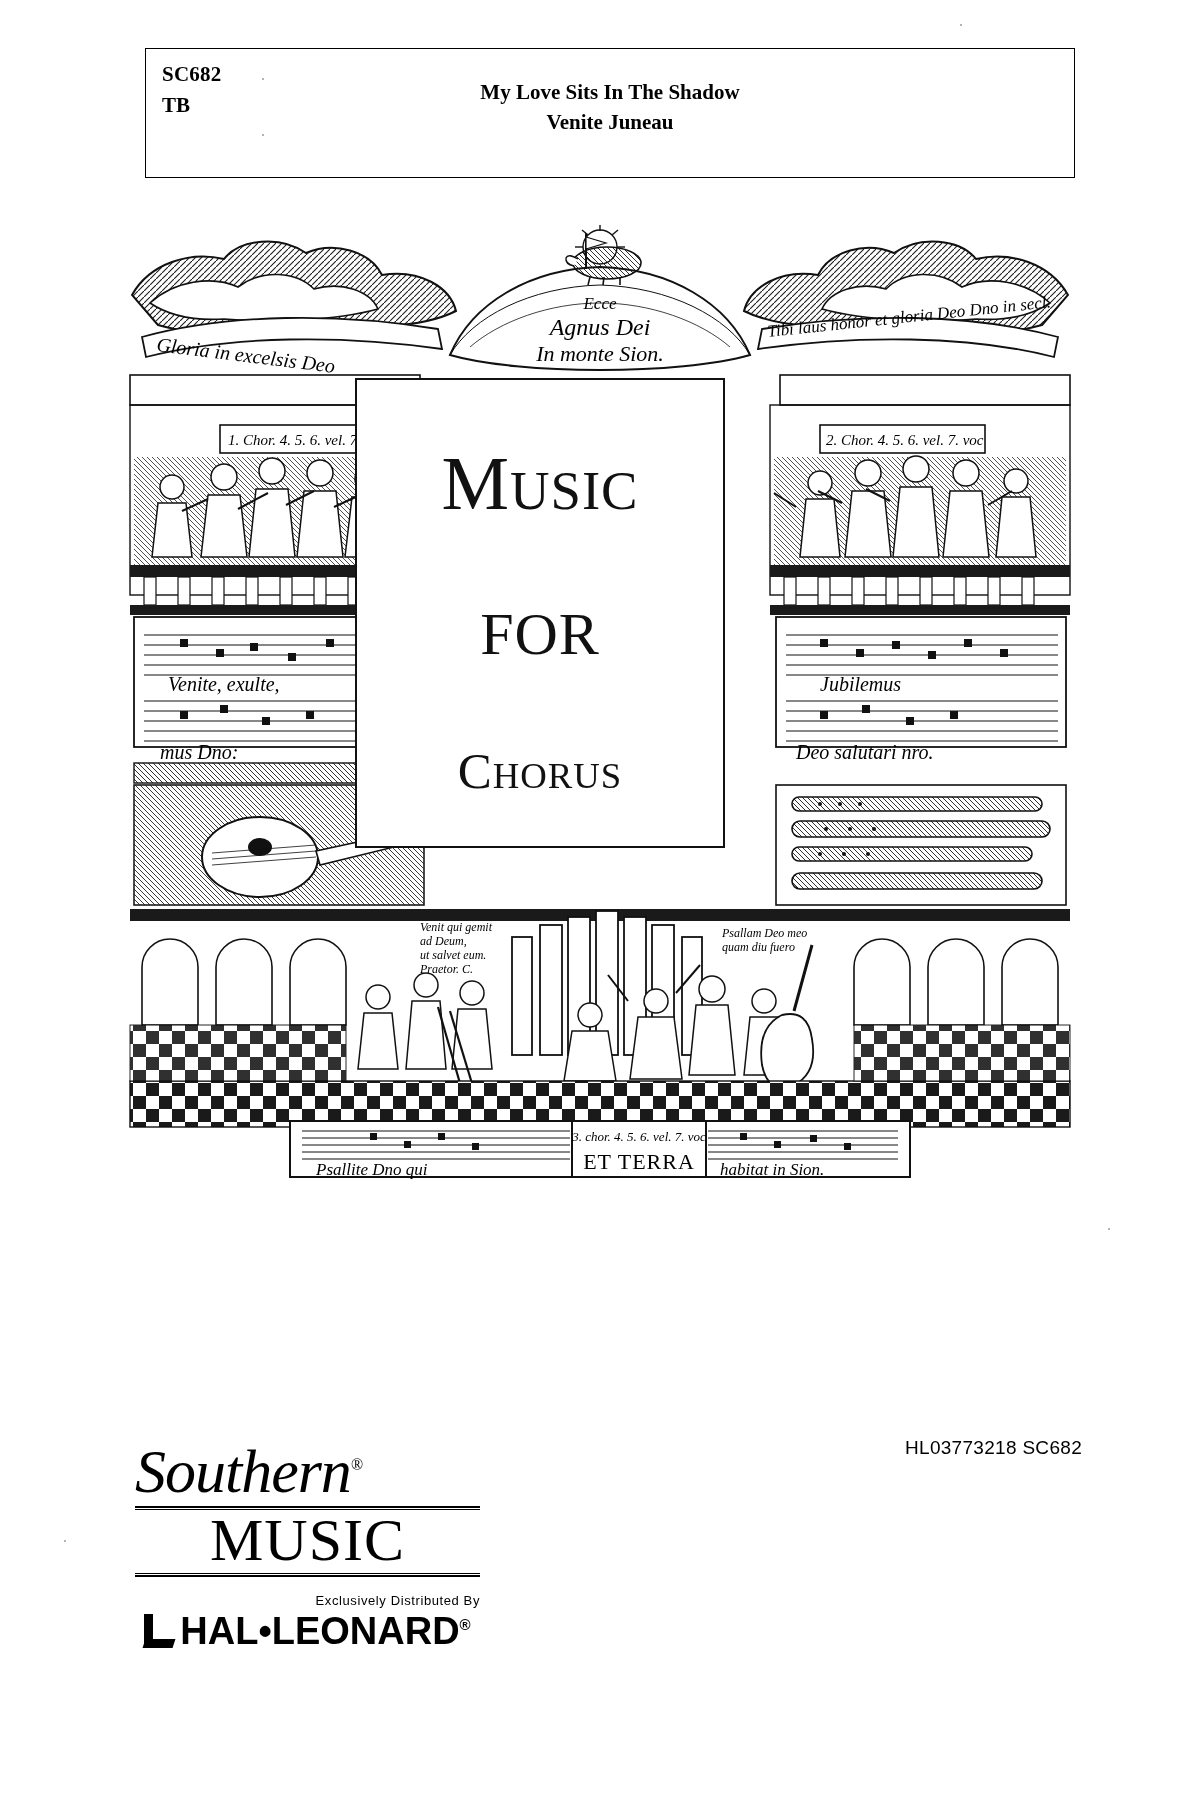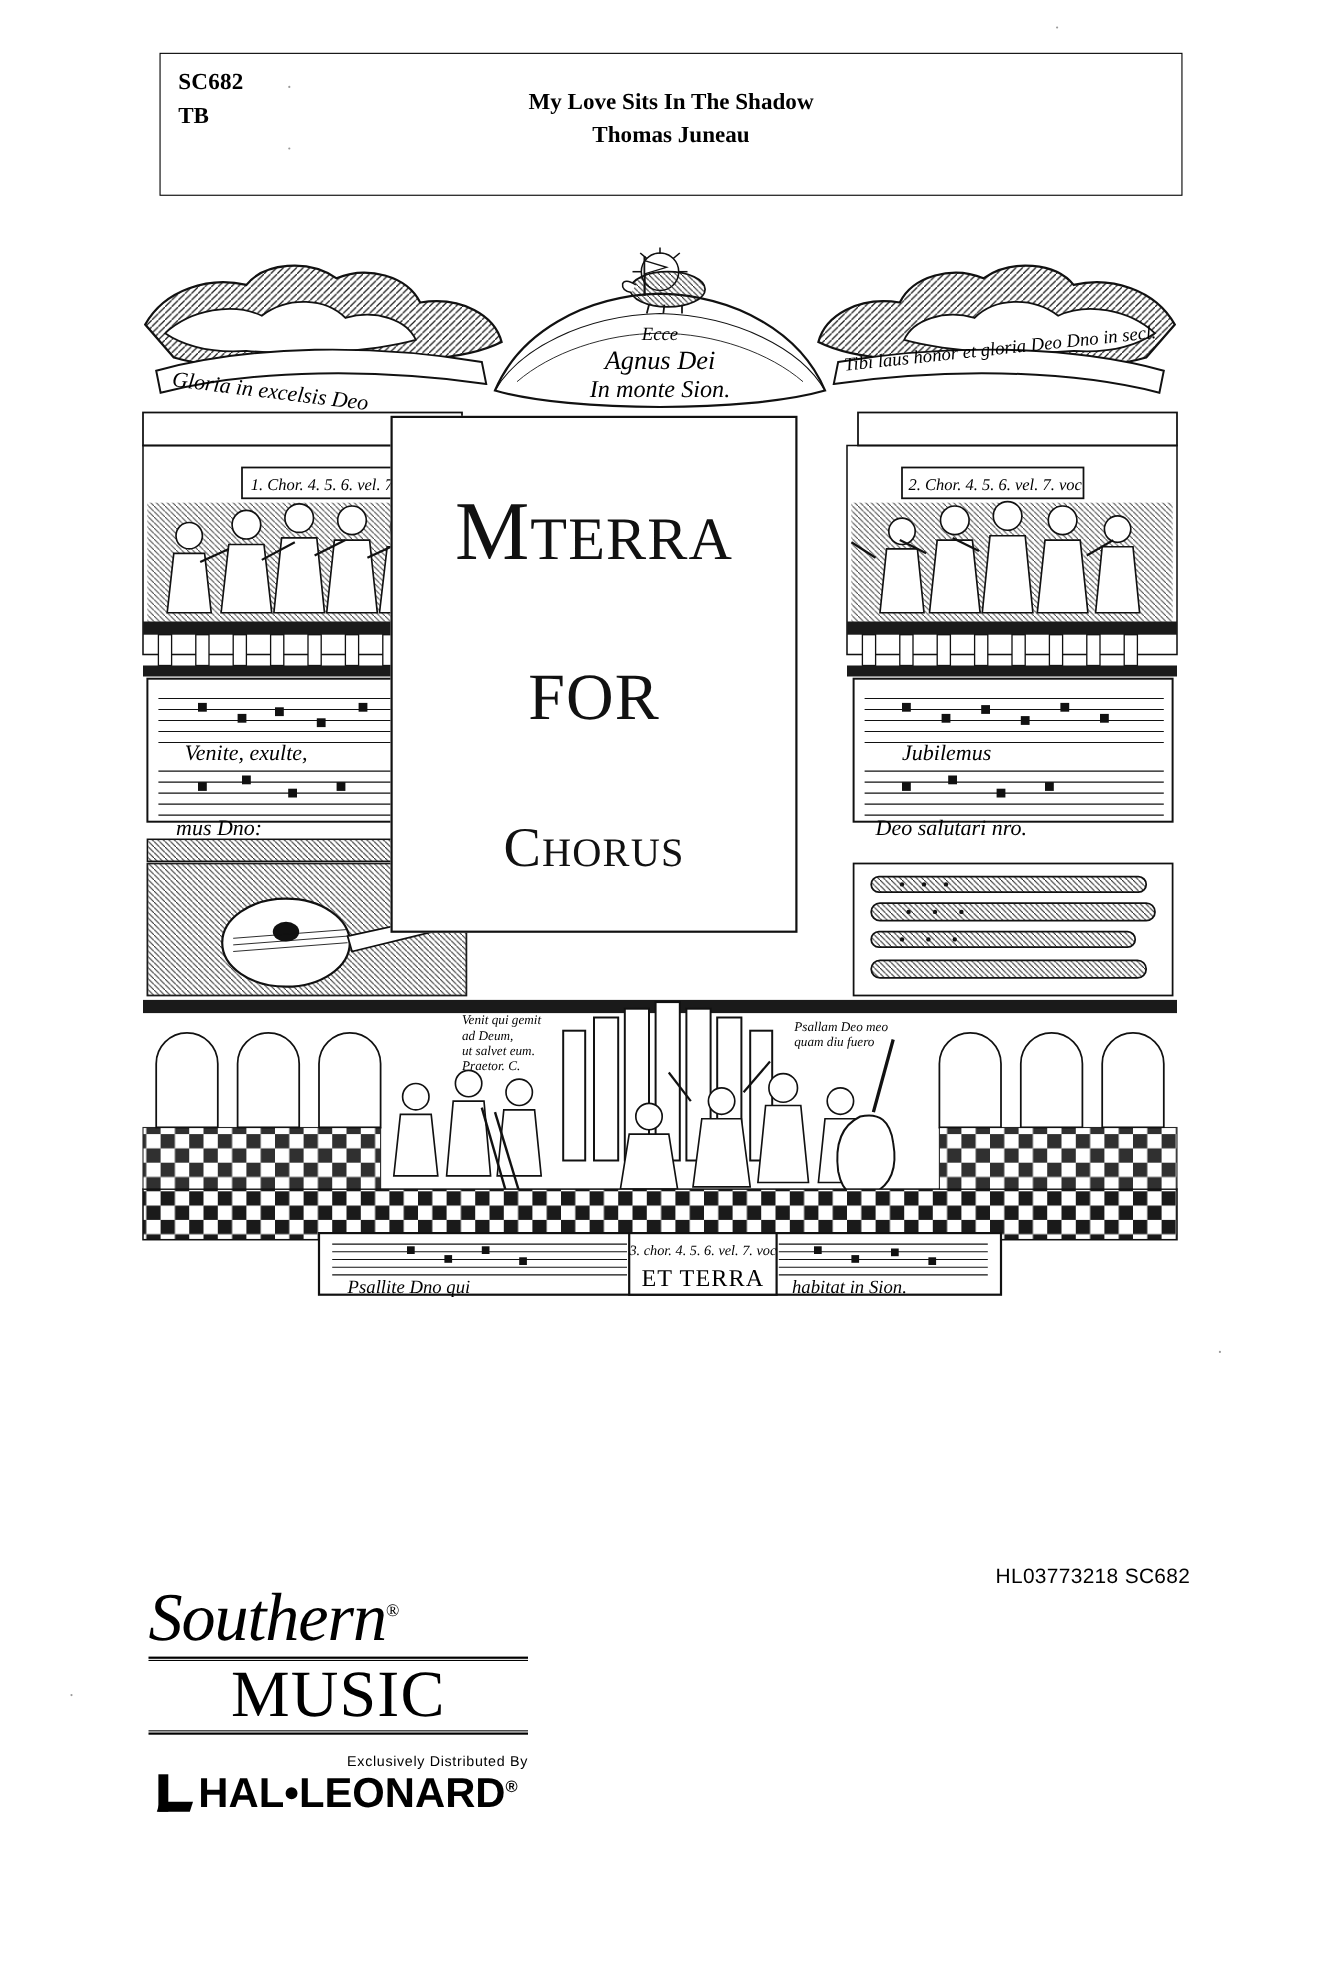--- a/index.html
+++ b/index.html
@@ -187,21 +187,21 @@
     width: 30px; height: 9px;
     background: #000;
     transform: skewX(-18deg);
   }
   .hl-reg { font-size: 15px; vertical-align: super; font-weight: bold; }
 
   
   .product-code {
     position: absolute;
     right: 118px;
-    bottom: 355px;
+    bottom: 341px;
     font-family: "Liberation Sans", sans-serif;
     font-size: 19px;
     letter-spacing: 0.3px;
   }
 
   
   .speck {
     position: absolute;
     background: #9a9a9a;
     width: 2px; height: 2px;
@@ -209,21 +209,21 @@
   }
 </style>
 </head>
 <body>
 
 <div class="header-box">
   <div class="hdr-catalog">SC682</div>
   <div class="hdr-voicing">TB</div>
   <div class="hdr-center">
     <div class="hdr-title">My Love Sits In The Shadow</div>
-    <div class="hdr-composer">Thomas Juneau</div>
+    <div class="hdr-composer">Venite Juneau</div>
   </div>
 </div>
 
 <div class="artwork">
   <svg viewBox="0 0 960 960" xmlns="http://www.w3.org/2000/svg">
     <defs>
       <pattern id="hatch" width="6" height="6" patternUnits="userSpaceOnUse">
         <path d="M0,6 L6,0" stroke="#1a1a1a" stroke-width="1.1"></path>
       </pattern>
       <pattern id="hatch2" width="5" height="5" patternUnits="userSpaceOnUse">
@@ -555,21 +555,21 @@
       <rect x="452" y="896" width="134" height="56" fill="#fff" stroke="#111" stroke-width="2"></rect>
       <text x="519" y="916" text-anchor="middle" font-family="Liberation Serif, serif" font-style="italic" font-size="13">3. chor. 4. 5. 6. vel. 7. voc</text>
       <text x="519" y="944" text-anchor="middle" font-family="Liberation Serif, serif" font-size="22" letter-spacing="1">ET TERRA</text>
       <text x="600" y="950" font-family="Liberation Serif, serif" font-style="italic" font-size="17">habitat in Sion.</text>
     </g>
   </svg>
 </div>
 
 <div class="plate">
   <div class="plate-line plate-music">
-    <span>M</span><span class="cap-small">TERRA</span>
+    <span>M</span><span class="cap-small">USIC</span>
   </div>
   <div class="plate-line plate-for">FOR</div>
   <div class="plate-line plate-chorus">
     <span>C</span><span class="cap-small">HORUS</span>
   </div>
 </div>
 
 <div class="logo">
   <div class="logo-southern">
     <span>Southern</span><span class="logo-reg">®</span>

